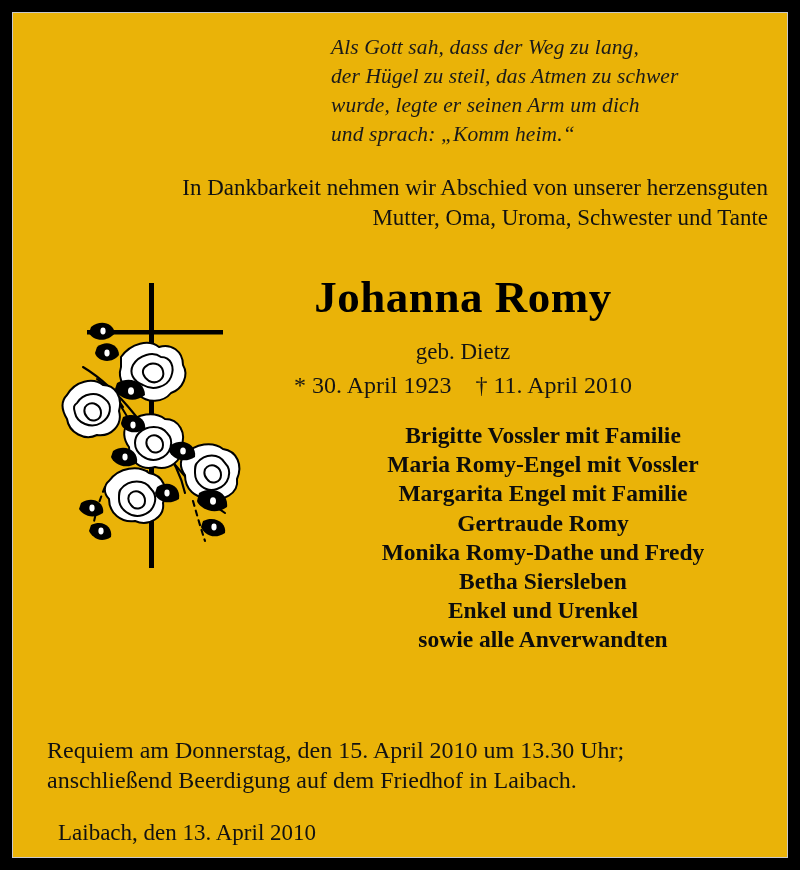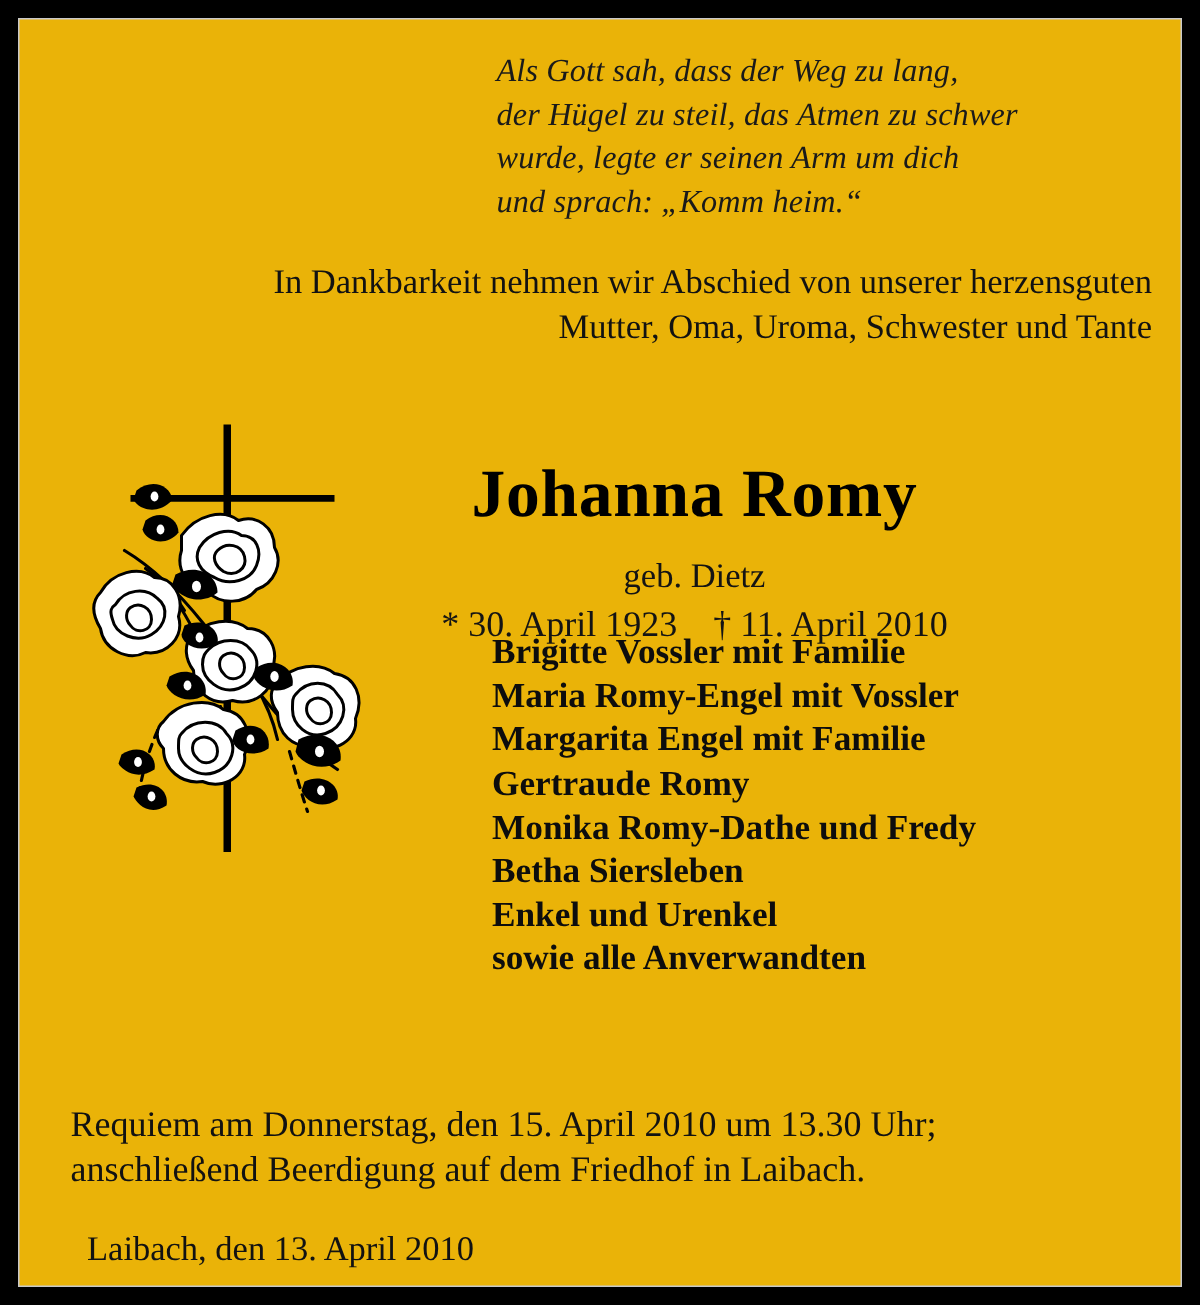--- a/index.html
+++ b/index.html
@@ -61,21 +61,20 @@
     top: 258px;
     width: 470px;
     text-align: center;
   }
   .deceased-name {
     font-weight: bold;
     font-size: 45px;
     line-height: 52px;
     letter-spacing: 0.5px;
     color: #000000;
-    margin-top: 32px;
   }
   .maiden {
     font-size: 23px;
     line-height: 30px;
     color: #141414;
     margin-top: 14px;
   }
   .dates {
     font-size: 24px;
     line-height: 32px;
@@ -87,20 +86,21 @@
   
   .mourners {
     position: absolute;
     left: 315px;
     top: 408px;
     width: 430px;
     font-weight: bold;
     font-size: 23.5px;
     line-height: 29.2px;
     color: #0d0d0d;
+    text-align: center;
   }
   .mourners div { white-space: pre; }
 
   
   .requiem {
     position: absolute;
     left: 34px;
     top: 692px;
     width: 715px;
     font-size: 24px;

